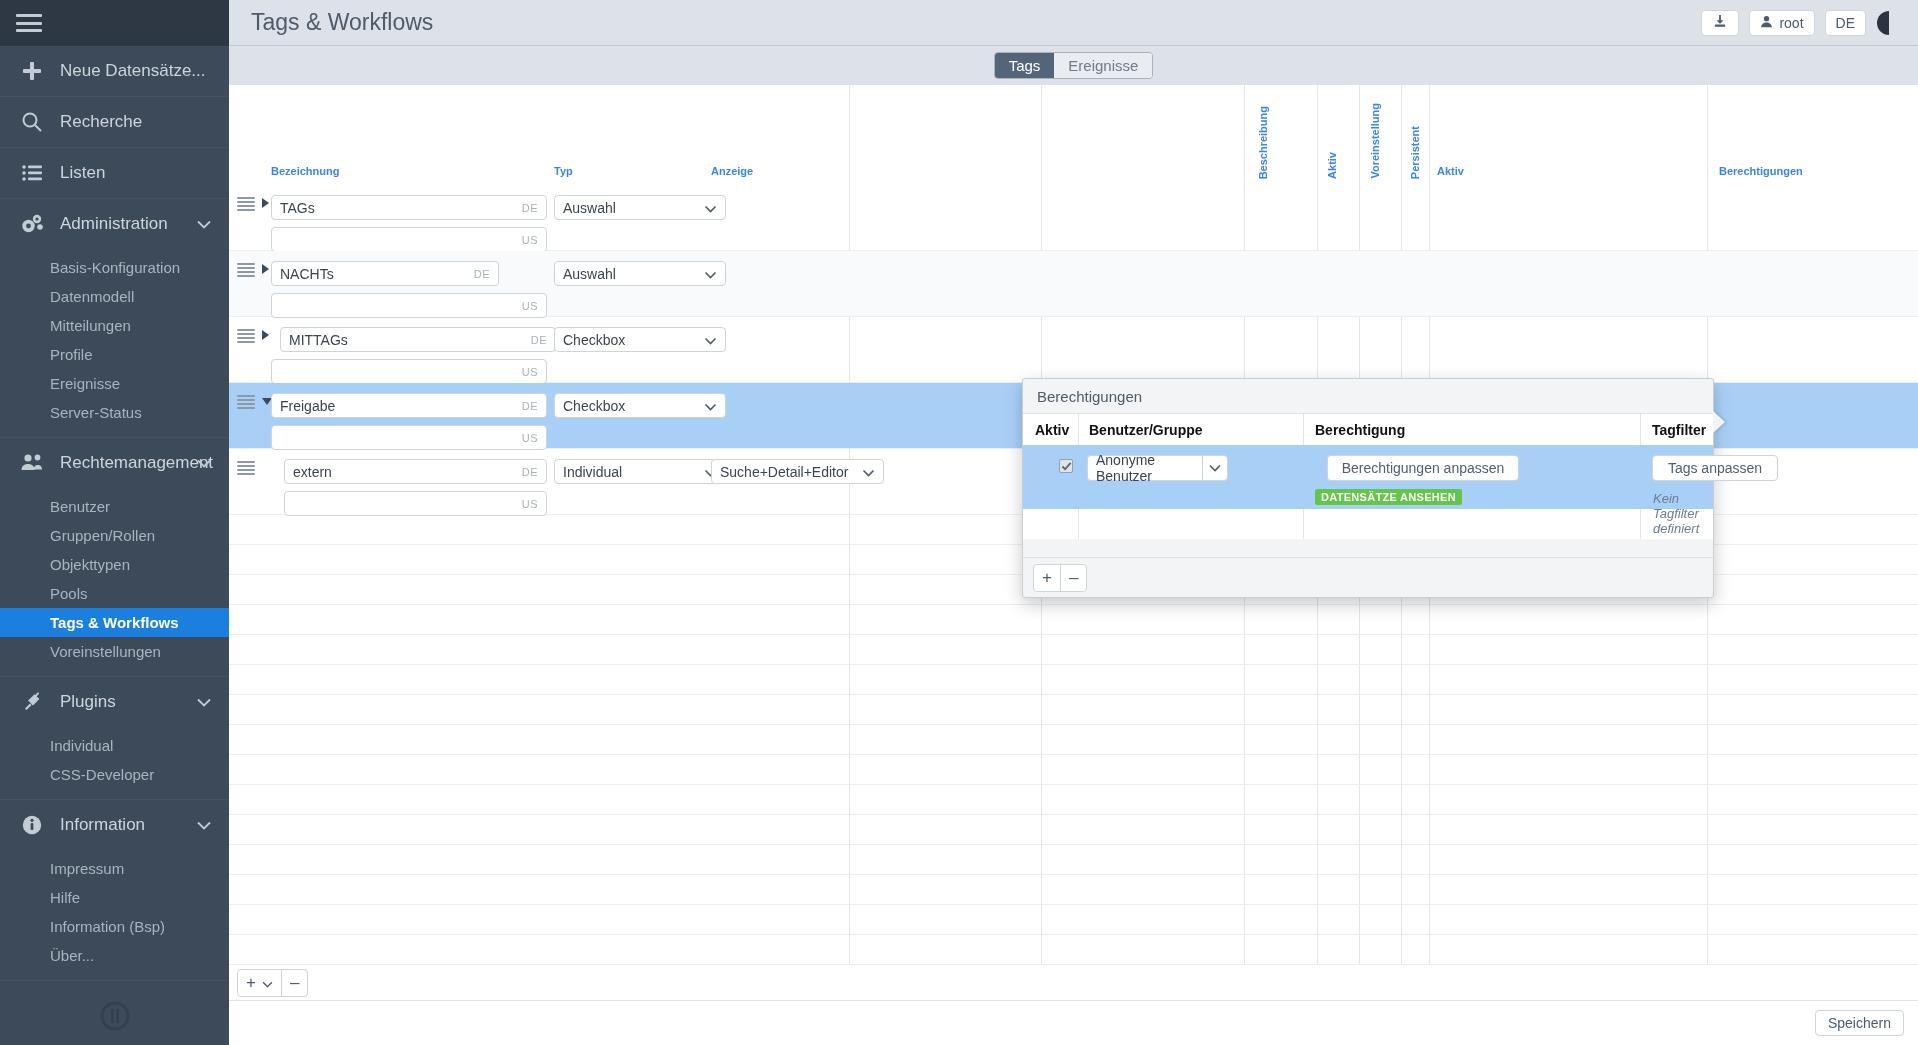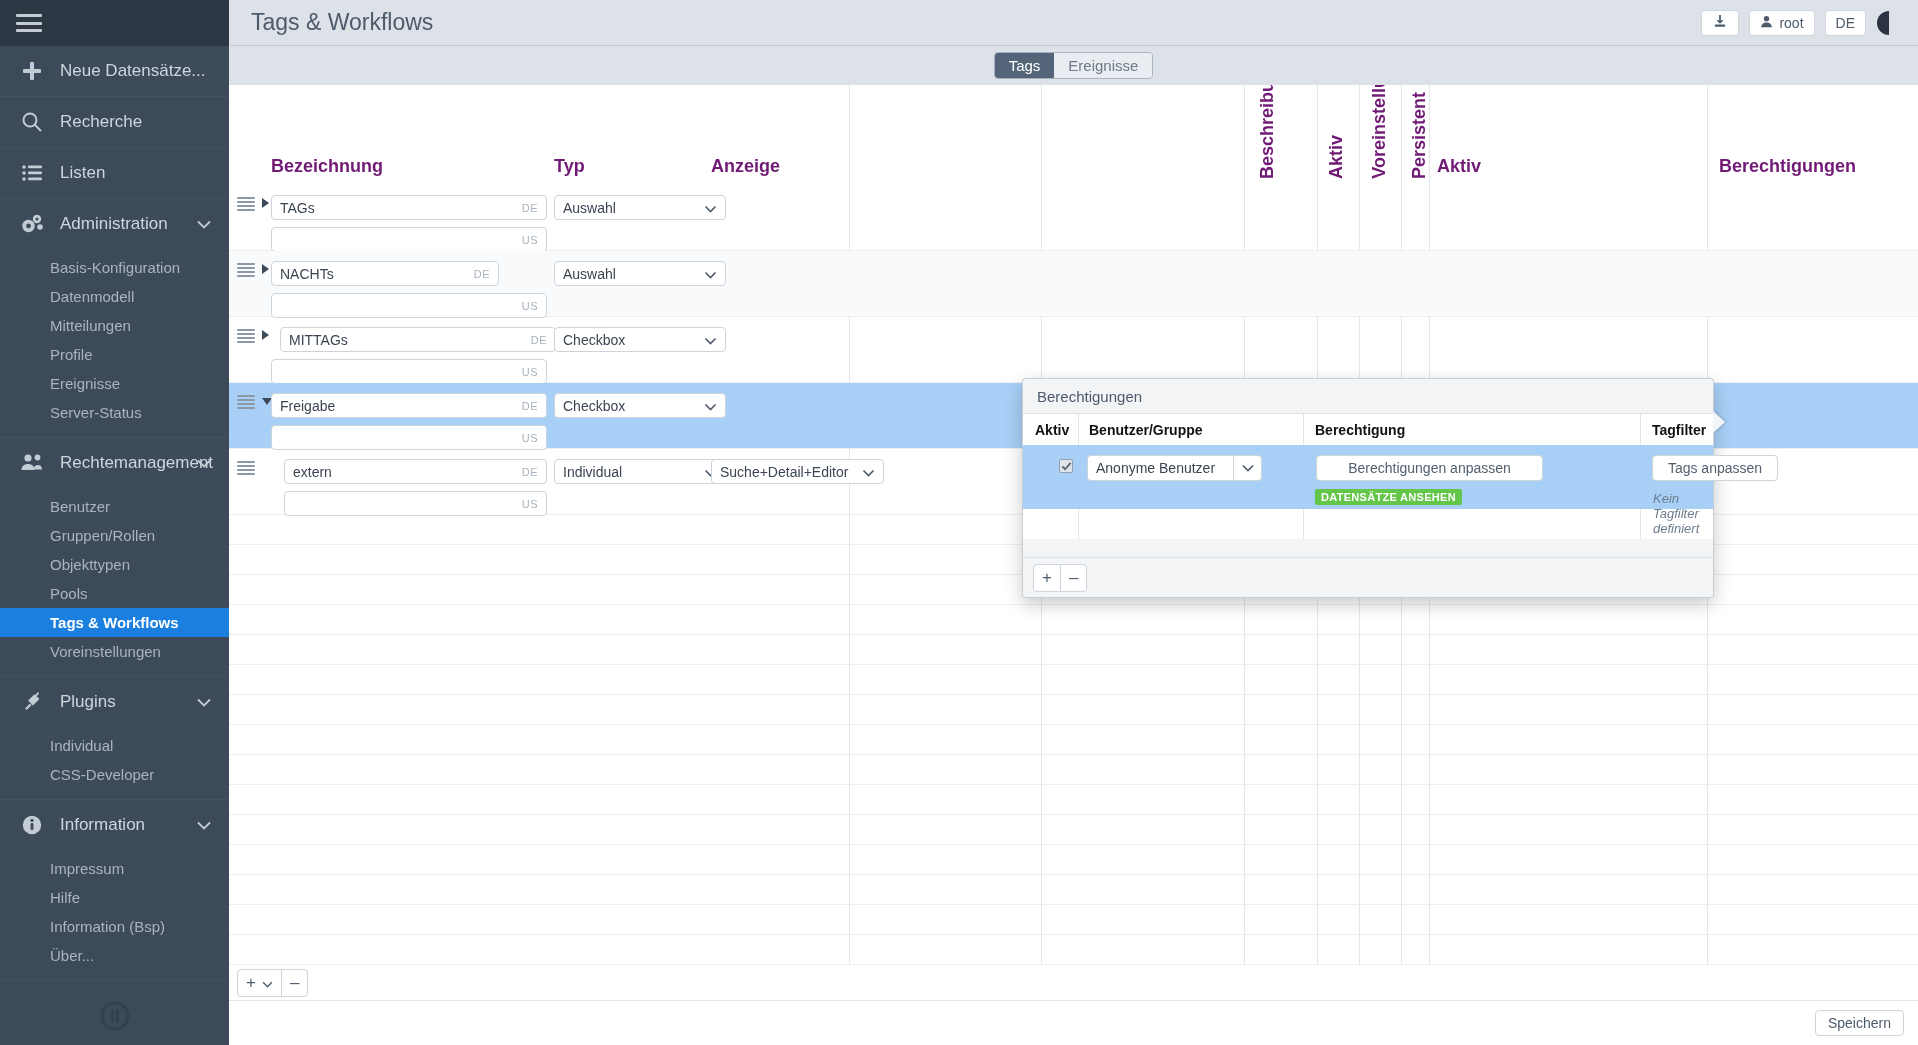--- a/index.html
+++ b/index.html
@@ -80,21 +80,21 @@
   
   #table-area {
     position: absolute; left: 229px; top: 85px; right: 0; bottom: 80px;
     background: #ffffff; overflow: hidden;
   }
   #colrules { position: absolute; left: 0; top: 0; right: 0; bottom: 0; pointer-events: none; }
   .colrule { position: absolute; top: 0; bottom: 0; width: 1px; background: #e3e6ea; }
 
   #thead { position: relative; height: 100px; }
   .th {
-    position: absolute; bottom: 8px; font-size: 18px; font-weight: bold; color: #701a75;
+    position: absolute; bottom: 8px; font-size: 11px; font-weight: bold; color: #3b82f6;
     white-space: nowrap;
   }
   .th.vert { writing-mode: vertical-rl; transform: rotate(180deg); bottom: 6px; }
 
   .rows { position: relative; }
   .row {
     position: relative; height: 66px; border-bottom: 1px solid #eceff2;
   }
   .row.alt { background: #f8fafb; }
   .row.selected { background: #a8d0f7; }
@@ -166,21 +166,21 @@
   }
   .pvrule { position: absolute; top: 0; bottom: 0; width: 1px; background: #e1e5e9; }
   #prow { position: absolute; left: 0; right: 0; top: 31px; height: 64px; background: #a8d0f7; }
   .pcheck {
     position: absolute; left: 36px; top: 14px; width: 14px; height: 14px;
     border: 1px solid #93a0ad; background: #dfe4e9; border-radius: 2px;
     display: flex; align-items: center; justify-content: center; cursor: pointer;
   }
   .pcheck svg { display: block; }
   .pselect {
-    position: absolute; left: 64px; top: 10px; width: 175px; height: 26px;
+    position: absolute; left: 64px; top: 10px; width: 141px; height: 26px;
     background: #fff; border: 1px solid #cdd4db; border-radius: 4px;
     display: flex; align-items: center; font-size: 14px; color: #3b4552; cursor: pointer;
   }
   .pselect .txt { padding-left: 8px; }
   .pselect .arrowbox {
     margin-left: auto; width: 28px; height: 100%; border-left: 1px solid #cdd4db;
     display: flex; align-items: center; justify-content: center;
   }
   .pbtn {
     position: absolute; background: #fff; border: 1px solid #cdd4db; border-radius: 4px;
@@ -573,21 +573,21 @@
             </svg>
         </div>
         <div class="pselect">
           <span class="txt">Anonyme Benutzer</span>
           <span class="arrowbox">
             <svg width="12" height="8" viewBox="0 0 12 8">
                 <path d="M1 1.5l5 5 5-5" stroke="#4d5b6b" stroke-width="1.6" fill="none"></path>
               </svg>
           </span>
         </div>
-        <div class="pbtn" style="left:293px; top:10px; width:227px;">Berechtigungen anpassen</div>
+        <div class="pbtn" style="left:304px; top:10px; width:192px;">Berechtigungen anpassen</div>
         <div class="badge" style="left:292px; top:44px;">DATENSÄTZE ANSEHEN</div>
         <div class="pbtn" style="left:629px; top:10px; width:126px;">Tags anpassen</div>
         <div class="ital" style="left:630px; top:46px;">Kein Tagfilter definiert</div>
       </div>
     </div>
     <div id="popup-footer">
       <div class="btngroup">
         <div>+</div>
         <div>–</div>
       </div>

